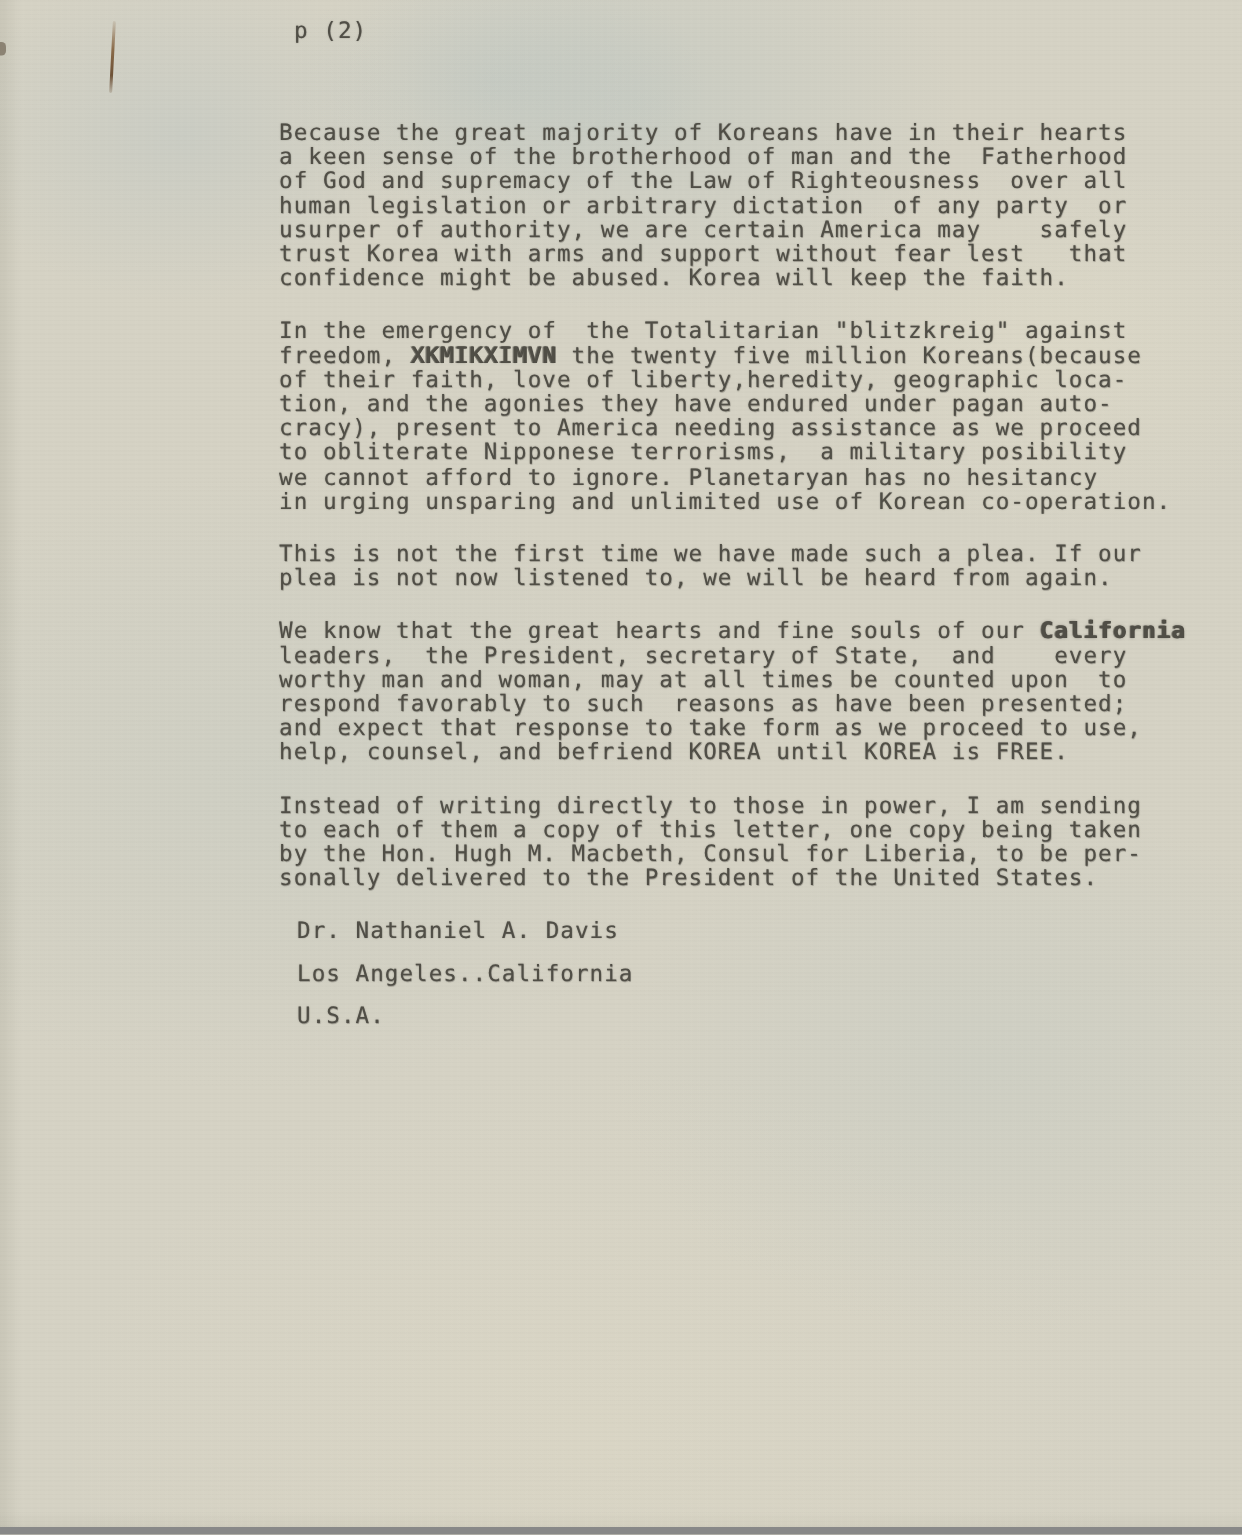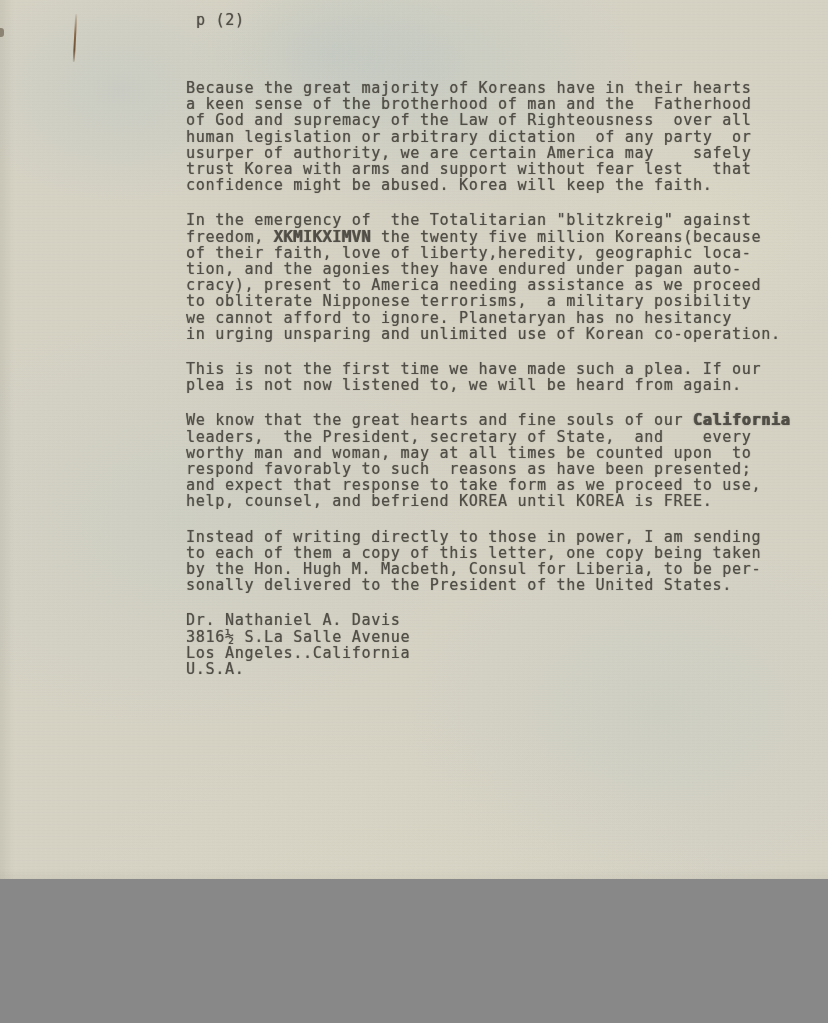--- a/index.html
+++ b/index.html
@@ -1,19 +1,19 @@
 <!DOCTYPE html>
 <html><head>
 <meta charset="utf-8">
 <style>
   html, body { margin: 0; padding: 0; background: #888; }
   .page {
     position: relative;
     width: 828px;
-    height: 879px;
+    height: 1018px;
     overflow: hidden;
     background:
       radial-gradient(220px 160px at 120px 90px,  rgba(176,190,193,0.30), transparent 70%),
       radial-gradient(300px 200px at 430px 70px,  rgba(170,188,190,0.28), transparent 70%),
       radial-gradient(260px 180px at 700px 230px, rgba(226,221,201,0.45), transparent 70%),
       radial-gradient(420px 300px at 180px 520px, rgba(178,192,190,0.20), transparent 70%),
       radial-gradient(360px 260px at 660px 710px, rgba(180,194,192,0.22), transparent 70%),
       radial-gradient(520px 360px at 400px 960px, rgba(224,218,198,0.38), transparent 70%),
       radial-gradient(200px 120px at 330px 55px,  rgba(168,186,190,0.25), transparent 70%),
       linear-gradient(90deg, rgba(150,148,132,0.20), rgba(150,148,132,0.0) 14px),
@@ -36,21 +36,21 @@
     text-shadow: 0 0 1px rgba(82,80,72,0.55), 0.4px 0.4px 0 rgba(82,80,72,0.30);
   }
   .page-number {
     position: absolute; left: 196px; top: 12px;
   }
   .letter-body {
     position: absolute; left: 186px; top: 80px;
   }
   .para { margin: 0 0 19px 0; }
   .closing { margin-bottom: 30px; }
-  .sig-line { margin: 0; }
+  .sig-line { margin: 12px; }
   .overtype {
     font-weight: normal;
     text-shadow: 0.8px 0 0 currentColor, -0.8px 0 0 rgba(80,78,70,0.65), 0 0 1px rgba(82,80,72,0.6);
   }
   .smudge {
     font-weight: bold;
     text-shadow: 0.6px 0 0 currentColor, -0.6px 0 0 rgba(80,78,70,0.55), 0 0 2px rgba(82,80,72,0.55);
   }
   .scratch-mark {
     position: absolute; left: 74px; top: 14px;
@@ -108,19 +108,18 @@
 
     <p class="para typewritten">Instead of writing directly to those in power, I am sending
 to each of them a copy of this letter, one copy being taken
 by the Hon. Hugh M. Macbeth, Consul for Liberia, to be per-
 sonally delivered to the President of the United States.</p>
 
 
 
     <div class="signature-block">
       <p class="sig-line typewritten">Dr. Nathaniel A. Davis</p>
-      <p class="sig-line typewritten">3816½ S.La Salle Avenue</p>
       <p class="sig-line typewritten">Los Angeles..California</p>
       <p class="sig-line typewritten">U.S.A.</p>
     </div>
 
   </div>
 </div>
 
 </body></html>

